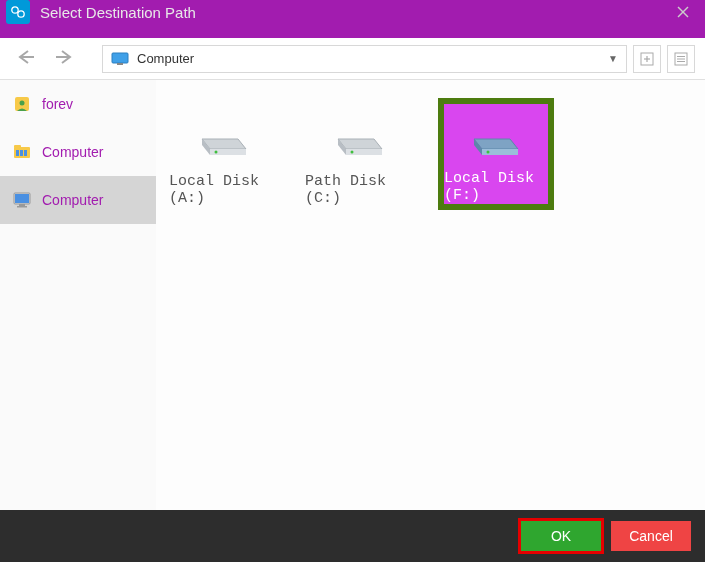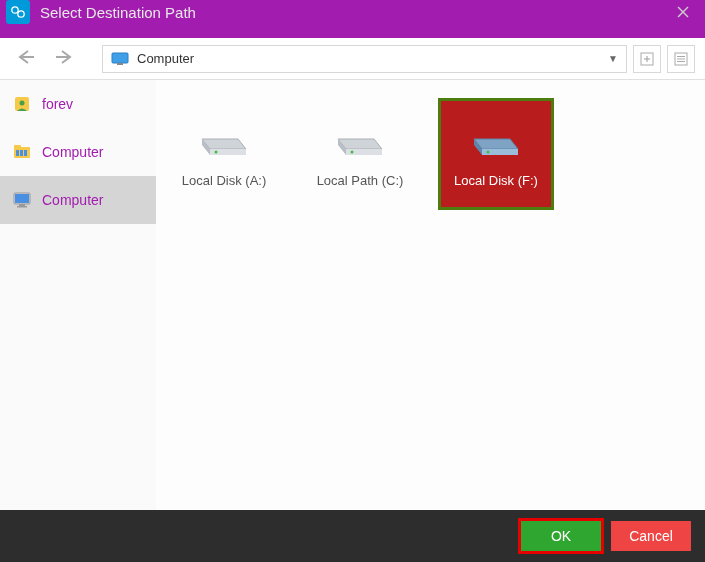--- a/index.html
+++ b/index.html
@@ -24,24 +24,24 @@
 
 
 .body { flex: 1; display: flex; background: #fafafa; }
 .sidebar { width: 156px; background: #fafafa; display: flex; flex-direction: column; }
 .side-item { height: 48px; display: flex; align-items: center; padding: 0 12px; gap: 10px; font-size: 14px; color: #a21caf; cursor: pointer; }
 .side-item.selected { background: #d5d5d5; }
 .side-icon { width: 20px; height: 20px; display: flex; align-items: center; justify-content: center; }
 
 .content { flex: 1; background: #fdfdfd; padding: 18px 10px; display: flex; flex-wrap: wrap; align-content: flex-start; gap: 10px 20px; }
 .drive { width: 116px; height: 112px; display: flex; flex-direction: column; align-items: center; justify-content: flex-start; padding-top: 6px; cursor: pointer; border: 3px solid transparent; }
-.drive.selected { background: #b91c1c; border: 3px solid #4d7c0f; }
+.drive.selected { background: #d946ef; border: 6px solid #4d7c0f; }
 .drive.selected .drive-label { color: #fff; }
 .drive-icon { width: 64px; height: 52px; display: flex; align-items: center; justify-content: center; margin-bottom: 10px; margin-top: 4px; }
-.drive-label { font-size: 13px; color: #555; text-align: right; }
+.drive-label { font-size: 15px; color: #555; text-align: left; font-family: Liberation Mono, monospace; }
 
 
 .footer { background: #2d2d2d; height: 52px; display: flex; align-items: center; justify-content: flex-end; padding: 0 14px; gap: 10px; }
 .btn { width: 80px; height: 30px; border: none; color: #fff; font-size: 14px; cursor: pointer; display: flex; align-items: center; justify-content: center; }
 .btn-ok { background: #2fa62f; outline: 3px solid #e60000; }
 .btn-cancel { background: #ef4444; }
 </style>
 </head>
 <body>
 
@@ -150,21 +150,21 @@
       </div>
       <div class="drive">
         <div class="drive-icon">
           <svg width="60" height="44" viewBox="0 0 60 44">
               <polygon points="8,24 44,24 52,34 16,34" fill="#cfd4d8" stroke="#a9b0b6"></polygon>
               <polygon points="8,24 16,34 16,40 8,30" fill="#b8bec4"></polygon>
               <polygon points="16,34 52,34 52,40 16,40" fill="#dce0e4"></polygon>
               <circle cx="22" cy="37" r="1.5" fill="#3fbf3f"></circle>
             </svg>
         </div>
-        <div class="drive-label">Local Path (C:)</div>
+        <div class="drive-label">Path Disk (C:)</div>
       </div>
       <div class="drive selected">
         <div class="drive-icon">
           <svg width="60" height="44" viewBox="0 0 60 44">
               <polygon points="8,24 44,24 52,34 16,34" fill="#7ea3c4" stroke="#5d86aa"></polygon>
               <polygon points="8,24 16,34 16,40 8,30" fill="#5d86aa"></polygon>
               <polygon points="16,34 52,34 52,40 16,40" fill="#9bbdd9"></polygon>
               <circle cx="22" cy="37" r="1.5" fill="#3fbf3f"></circle>
             </svg>
         </div>

